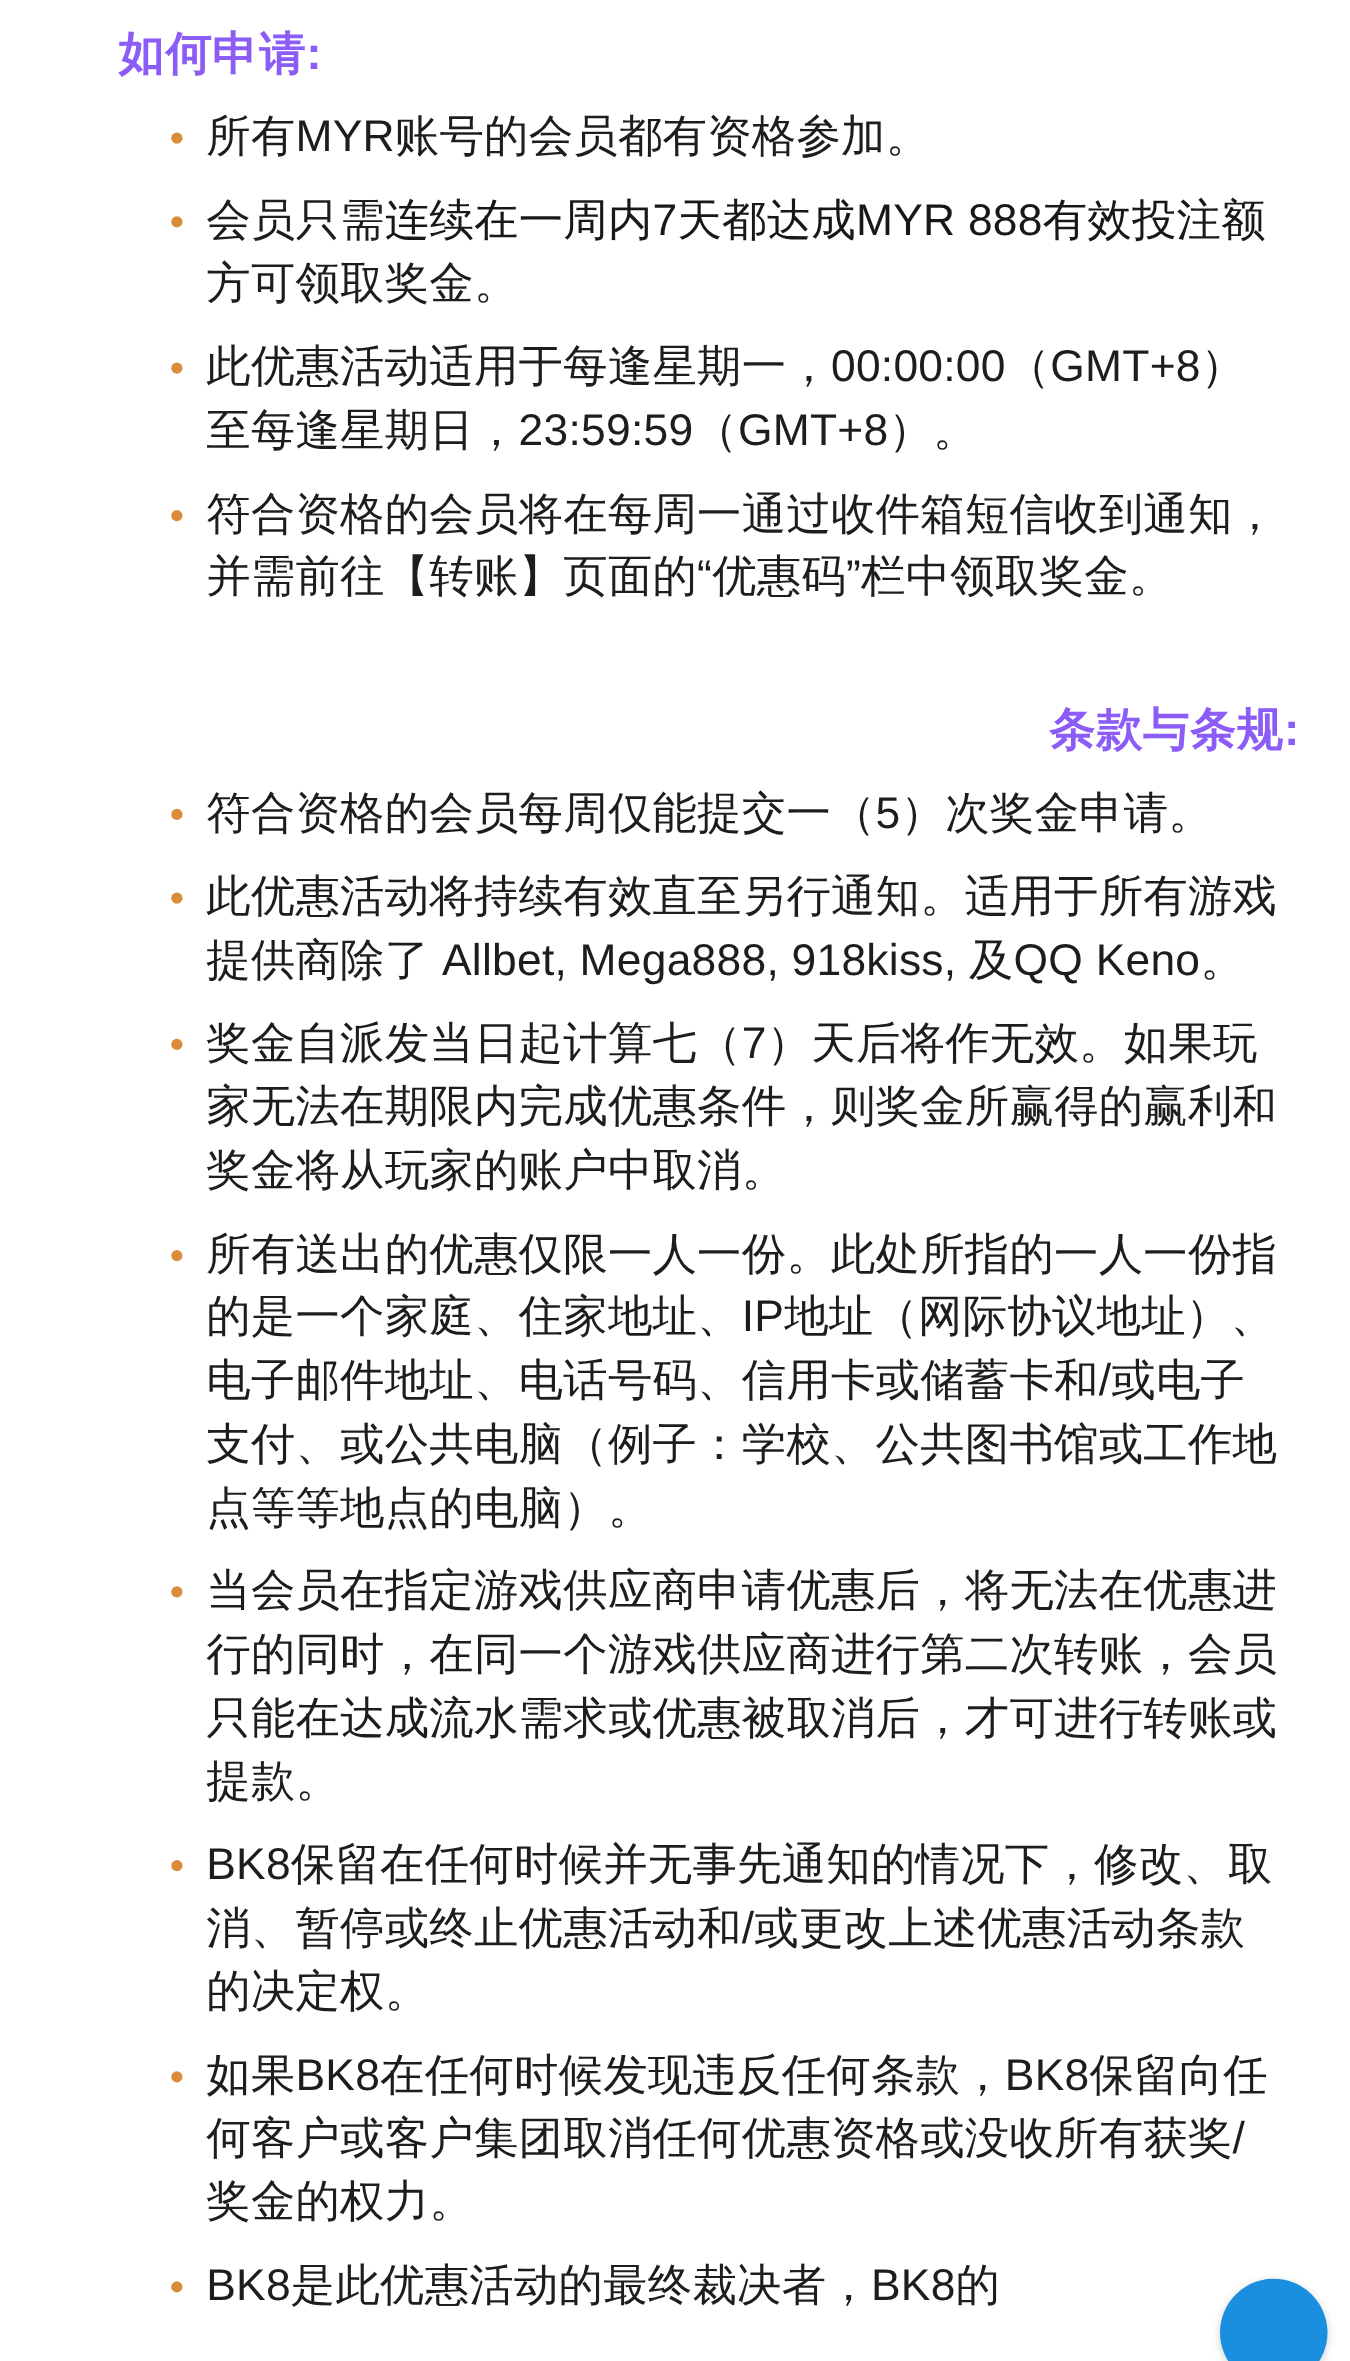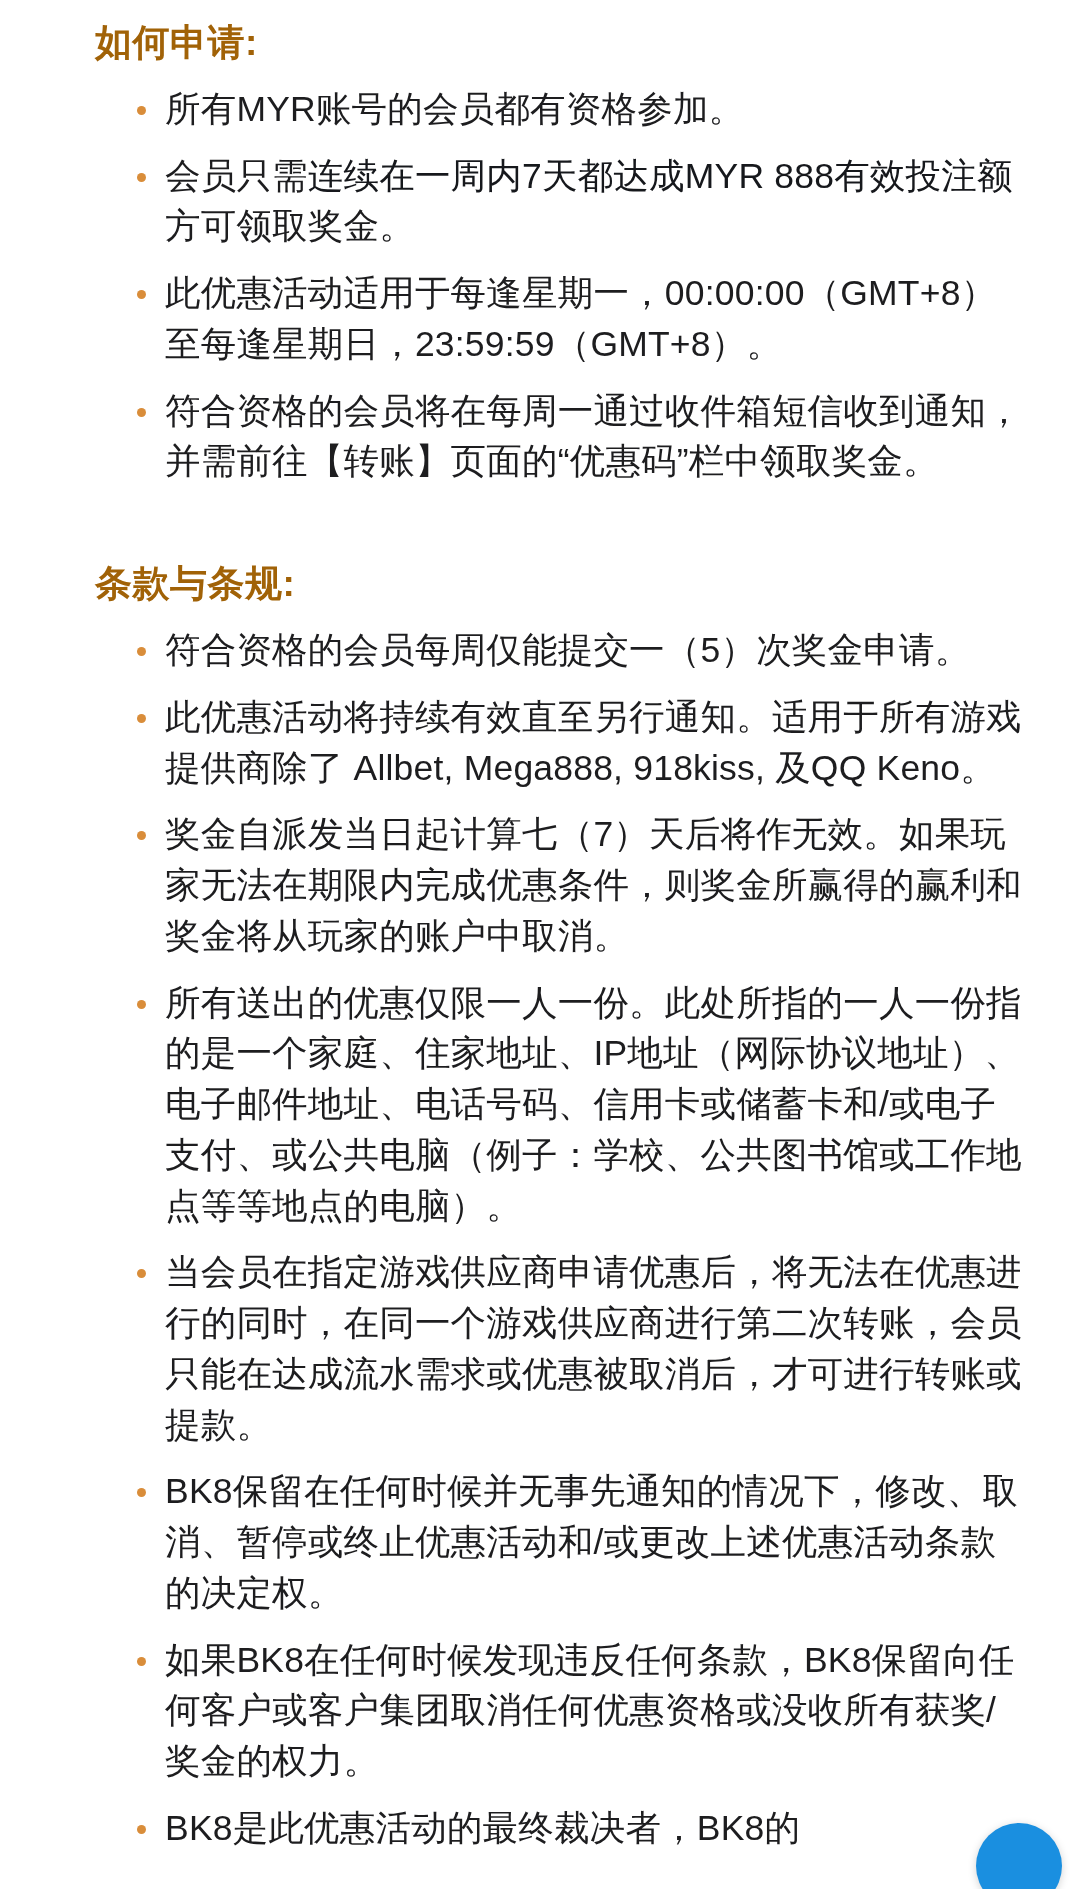--- a/index.html
+++ b/index.html
@@ -20,26 +20,27 @@
     min-height: 1889px;
     padding: 10px 40px 0 40px;
     background: #ffffff;
     position: relative;
     overflow: hidden;
   }
   .section-heading {
     font-size: 37px;
     font-weight: bold;
     line-height: 1.35;
-    color: #a16207;
+    color: #8b5cf6;
     margin: 8px 0 6px 55px;
     letter-spacing: 0.5px;
   }
   .section-heading.second {
     margin-top: 58px;
+    text-align: right;
   }
   ul.bullets {
     list-style: none;
     margin: 0;
     padding: 0 0 0 95px;
   }
   ul.bullets > li {
     position: relative;
     font-size: 35.5px;
     line-height: 1.43;

